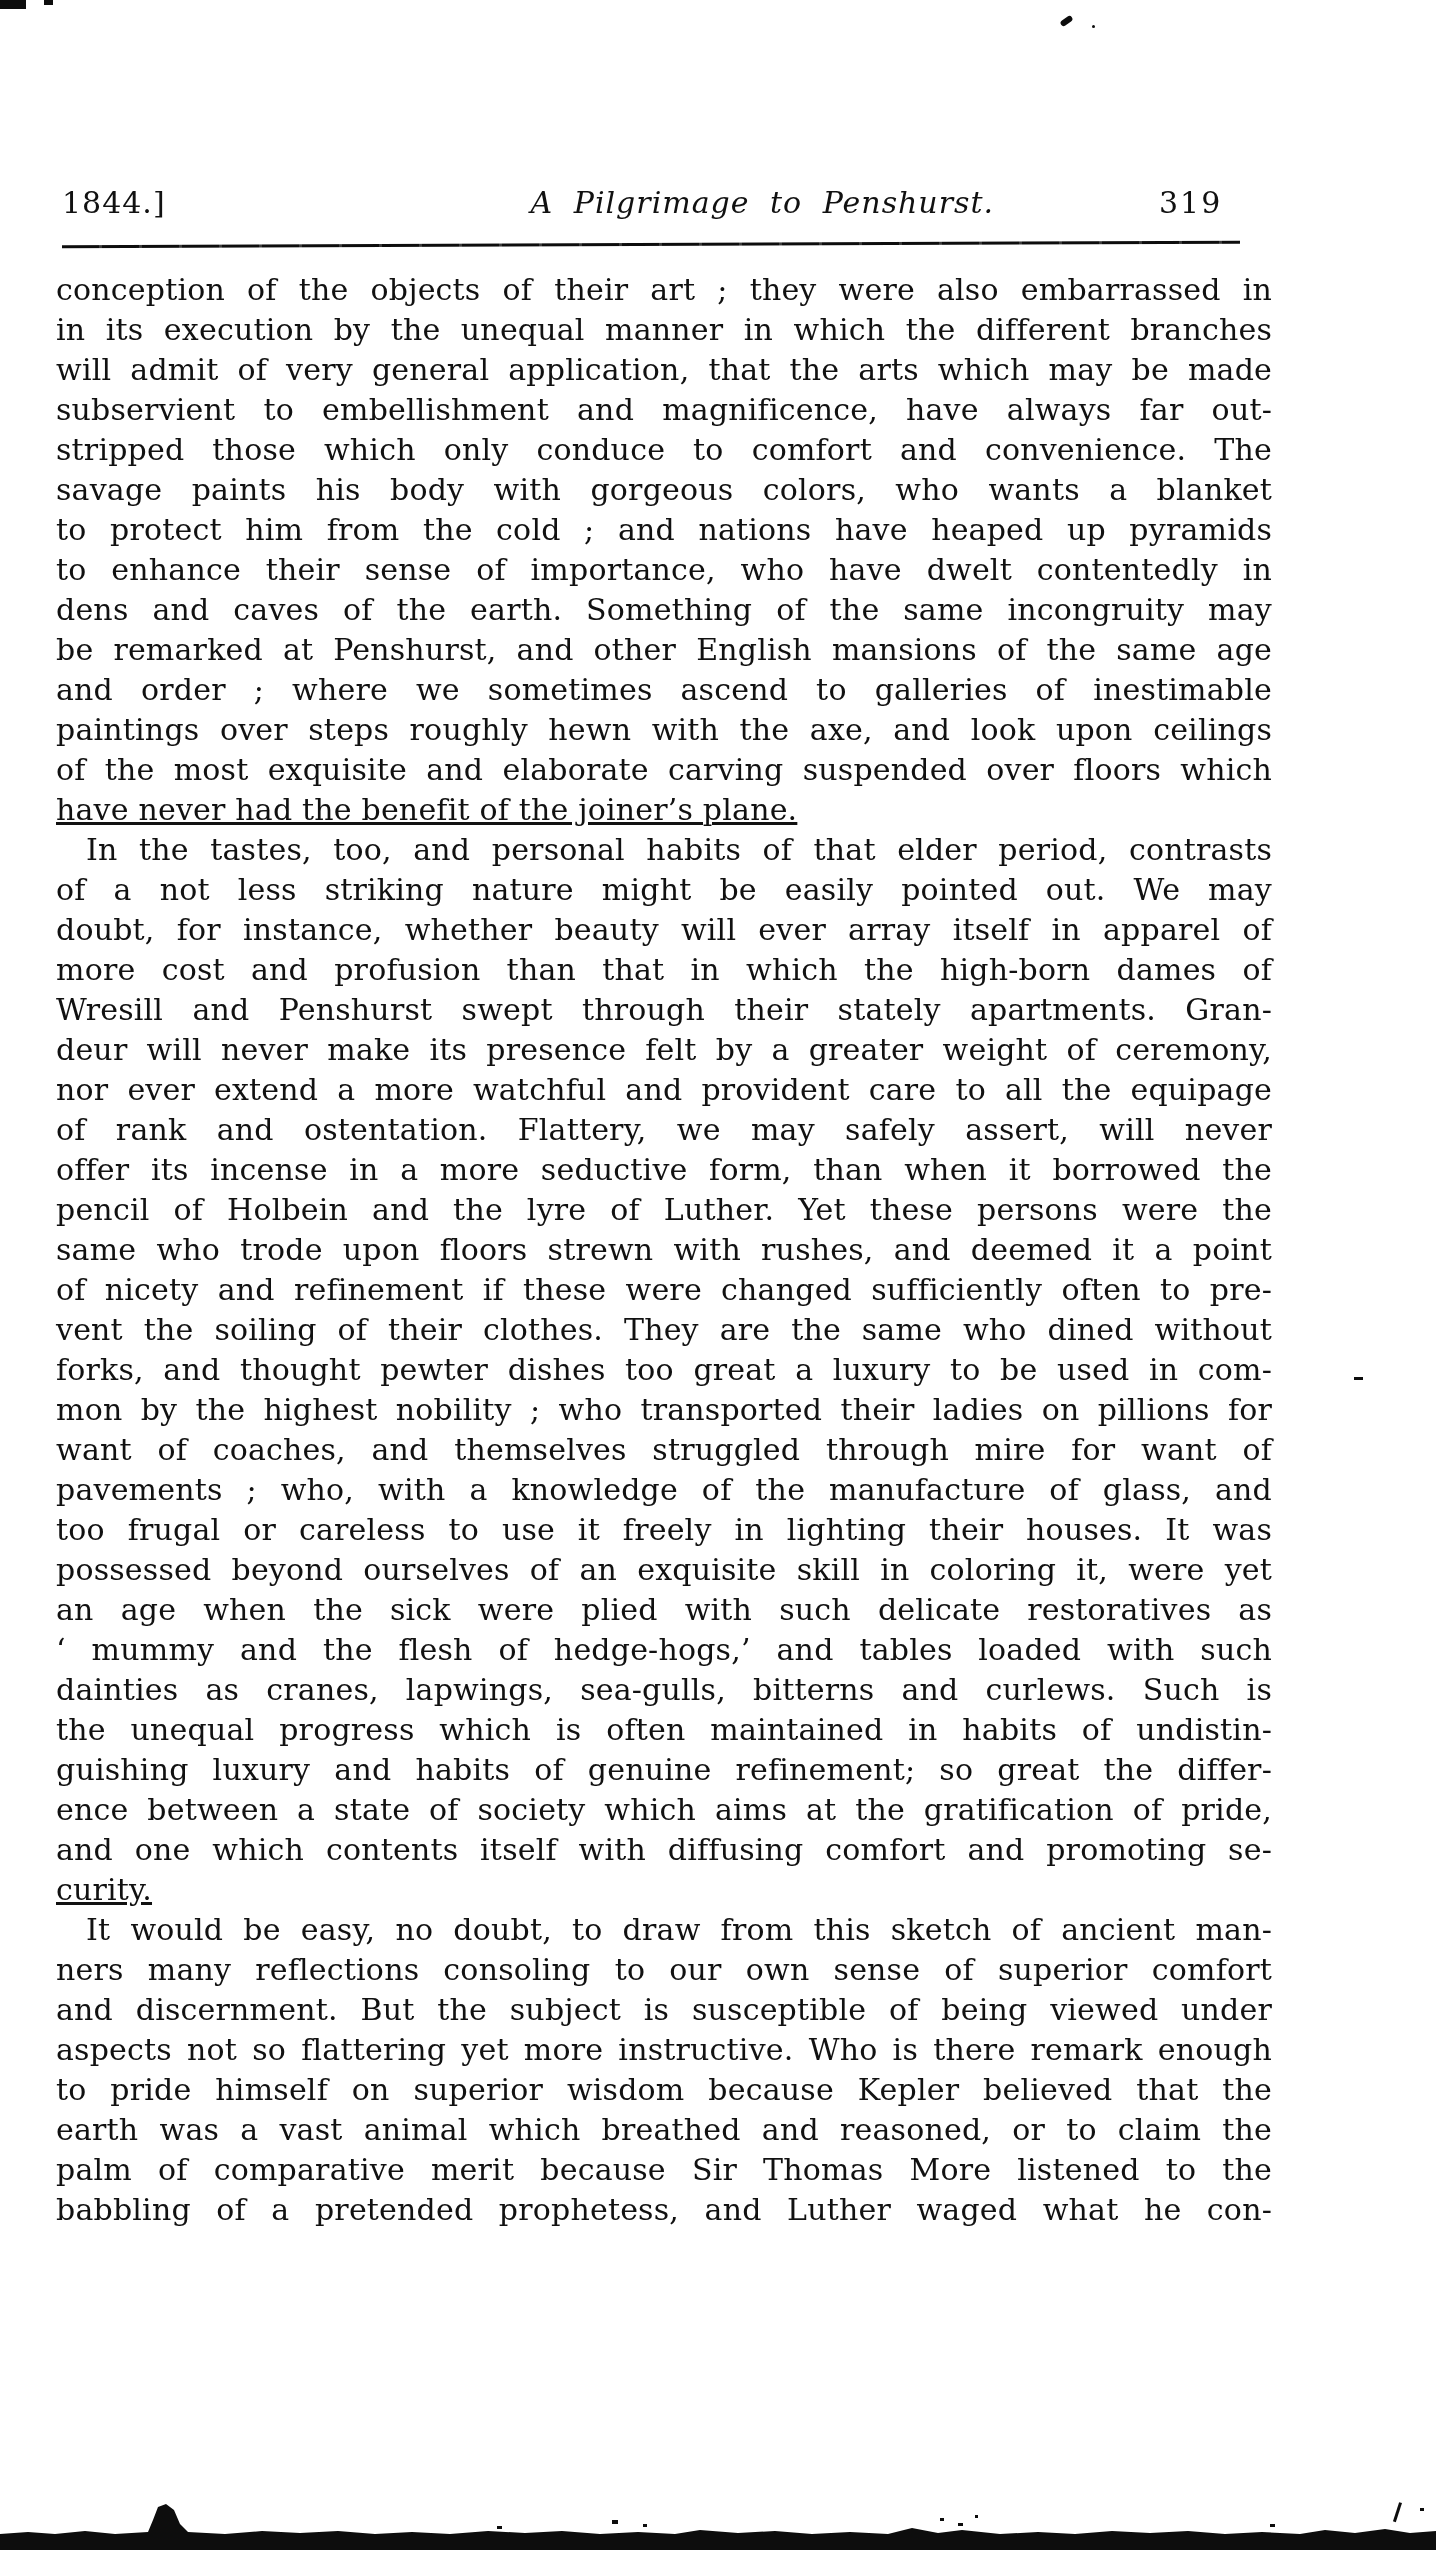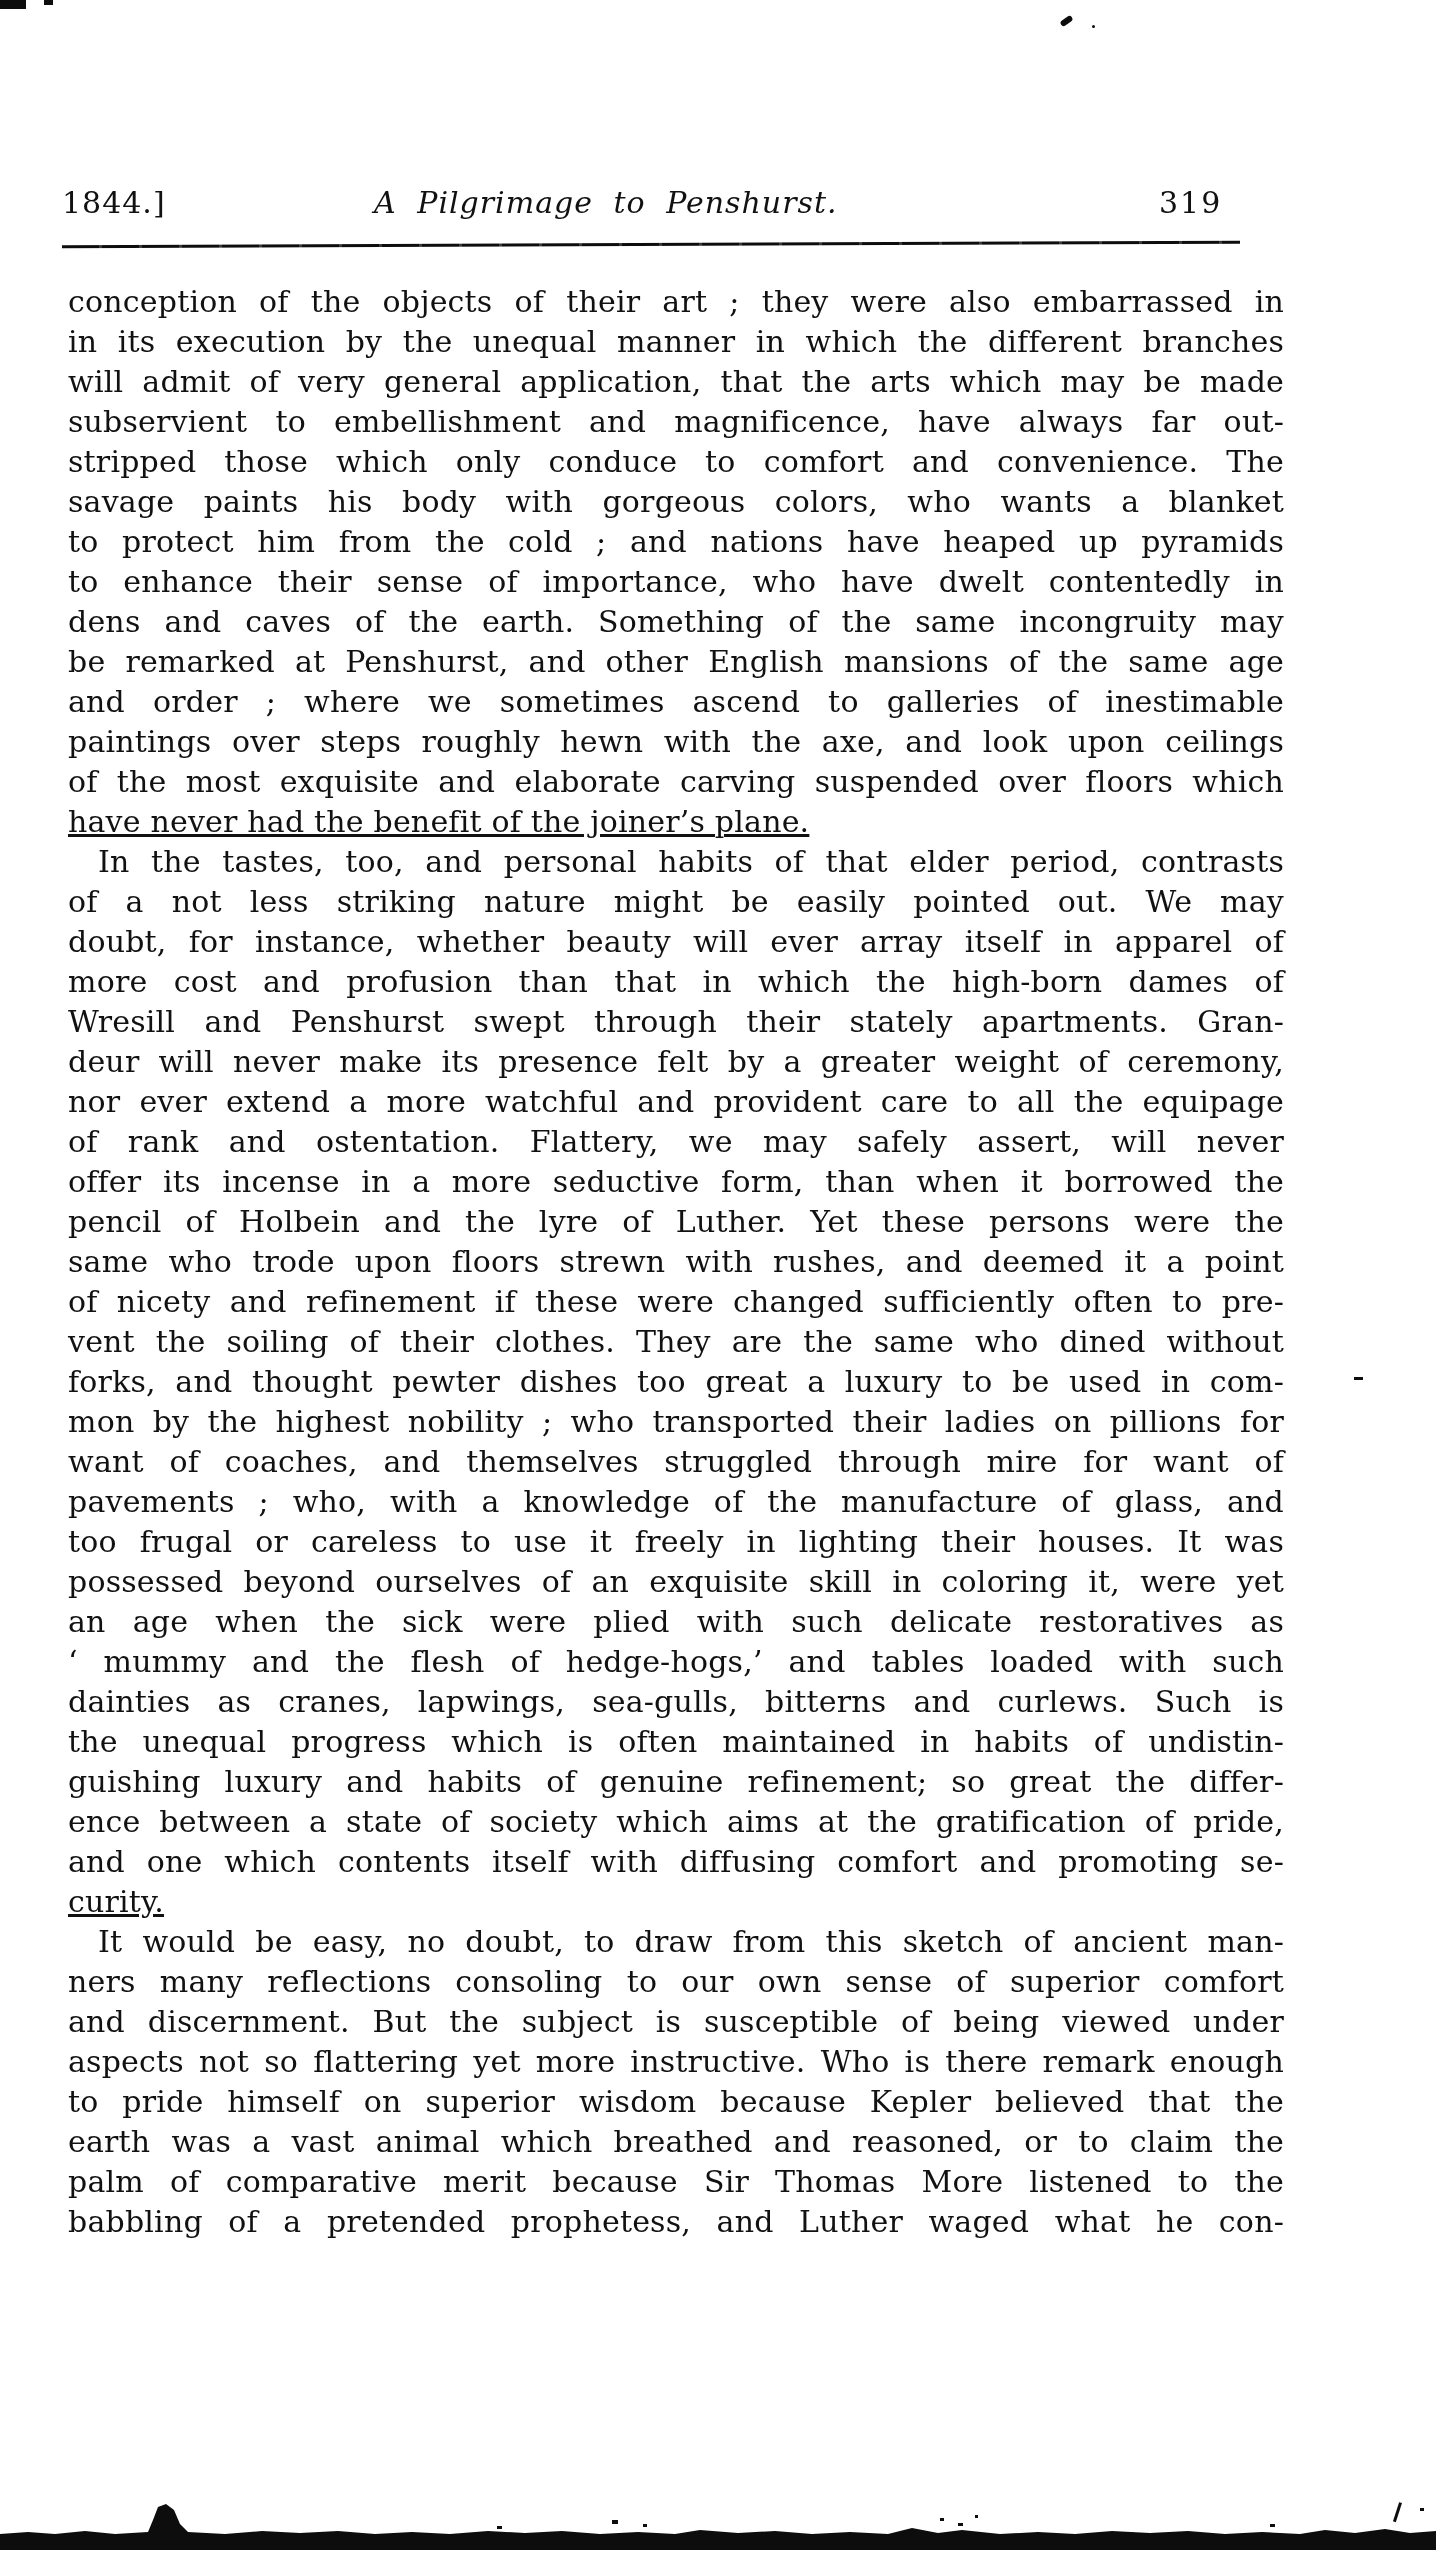--- a/index.html
+++ b/index.html
@@ -32,21 +32,21 @@
     position: absolute;
     left: 18px;
     top: 0;
     letter-spacing: 1px;
   }
   .head-title {
     position: absolute;
     left: 330px;
     width: 620px;
     top: 0;
-    text-align: left;
+    text-align: right;
     font-style: italic;
     word-spacing: 10px;
     letter-spacing: 1px;
   }
   .head-page {
     position: absolute;
     left: 1115px;
     top: 0;
     letter-spacing: 2px;
   }
@@ -61,23 +61,22 @@
       #0d0d0d 0px, #0d0d0d 37px,
       #3a3a3a 37px, #3a3a3a 40px
     );
     transform: rotate(-0.22deg);
   }
 
   
   .page-body {
     position: absolute;
     top: 270px;
-    left: 68px;
+    left: 56px;
     width: 1216px;
-    margin-top: 12px;
   }
   .paragraph { margin: 0; padding: 0; }
   .line {
     font-size: 30px;
     line-height: 40px;
     height: 40px;
     text-align: justify;
     text-align-last: justify;
     letter-spacing: 0.2px;
   }

